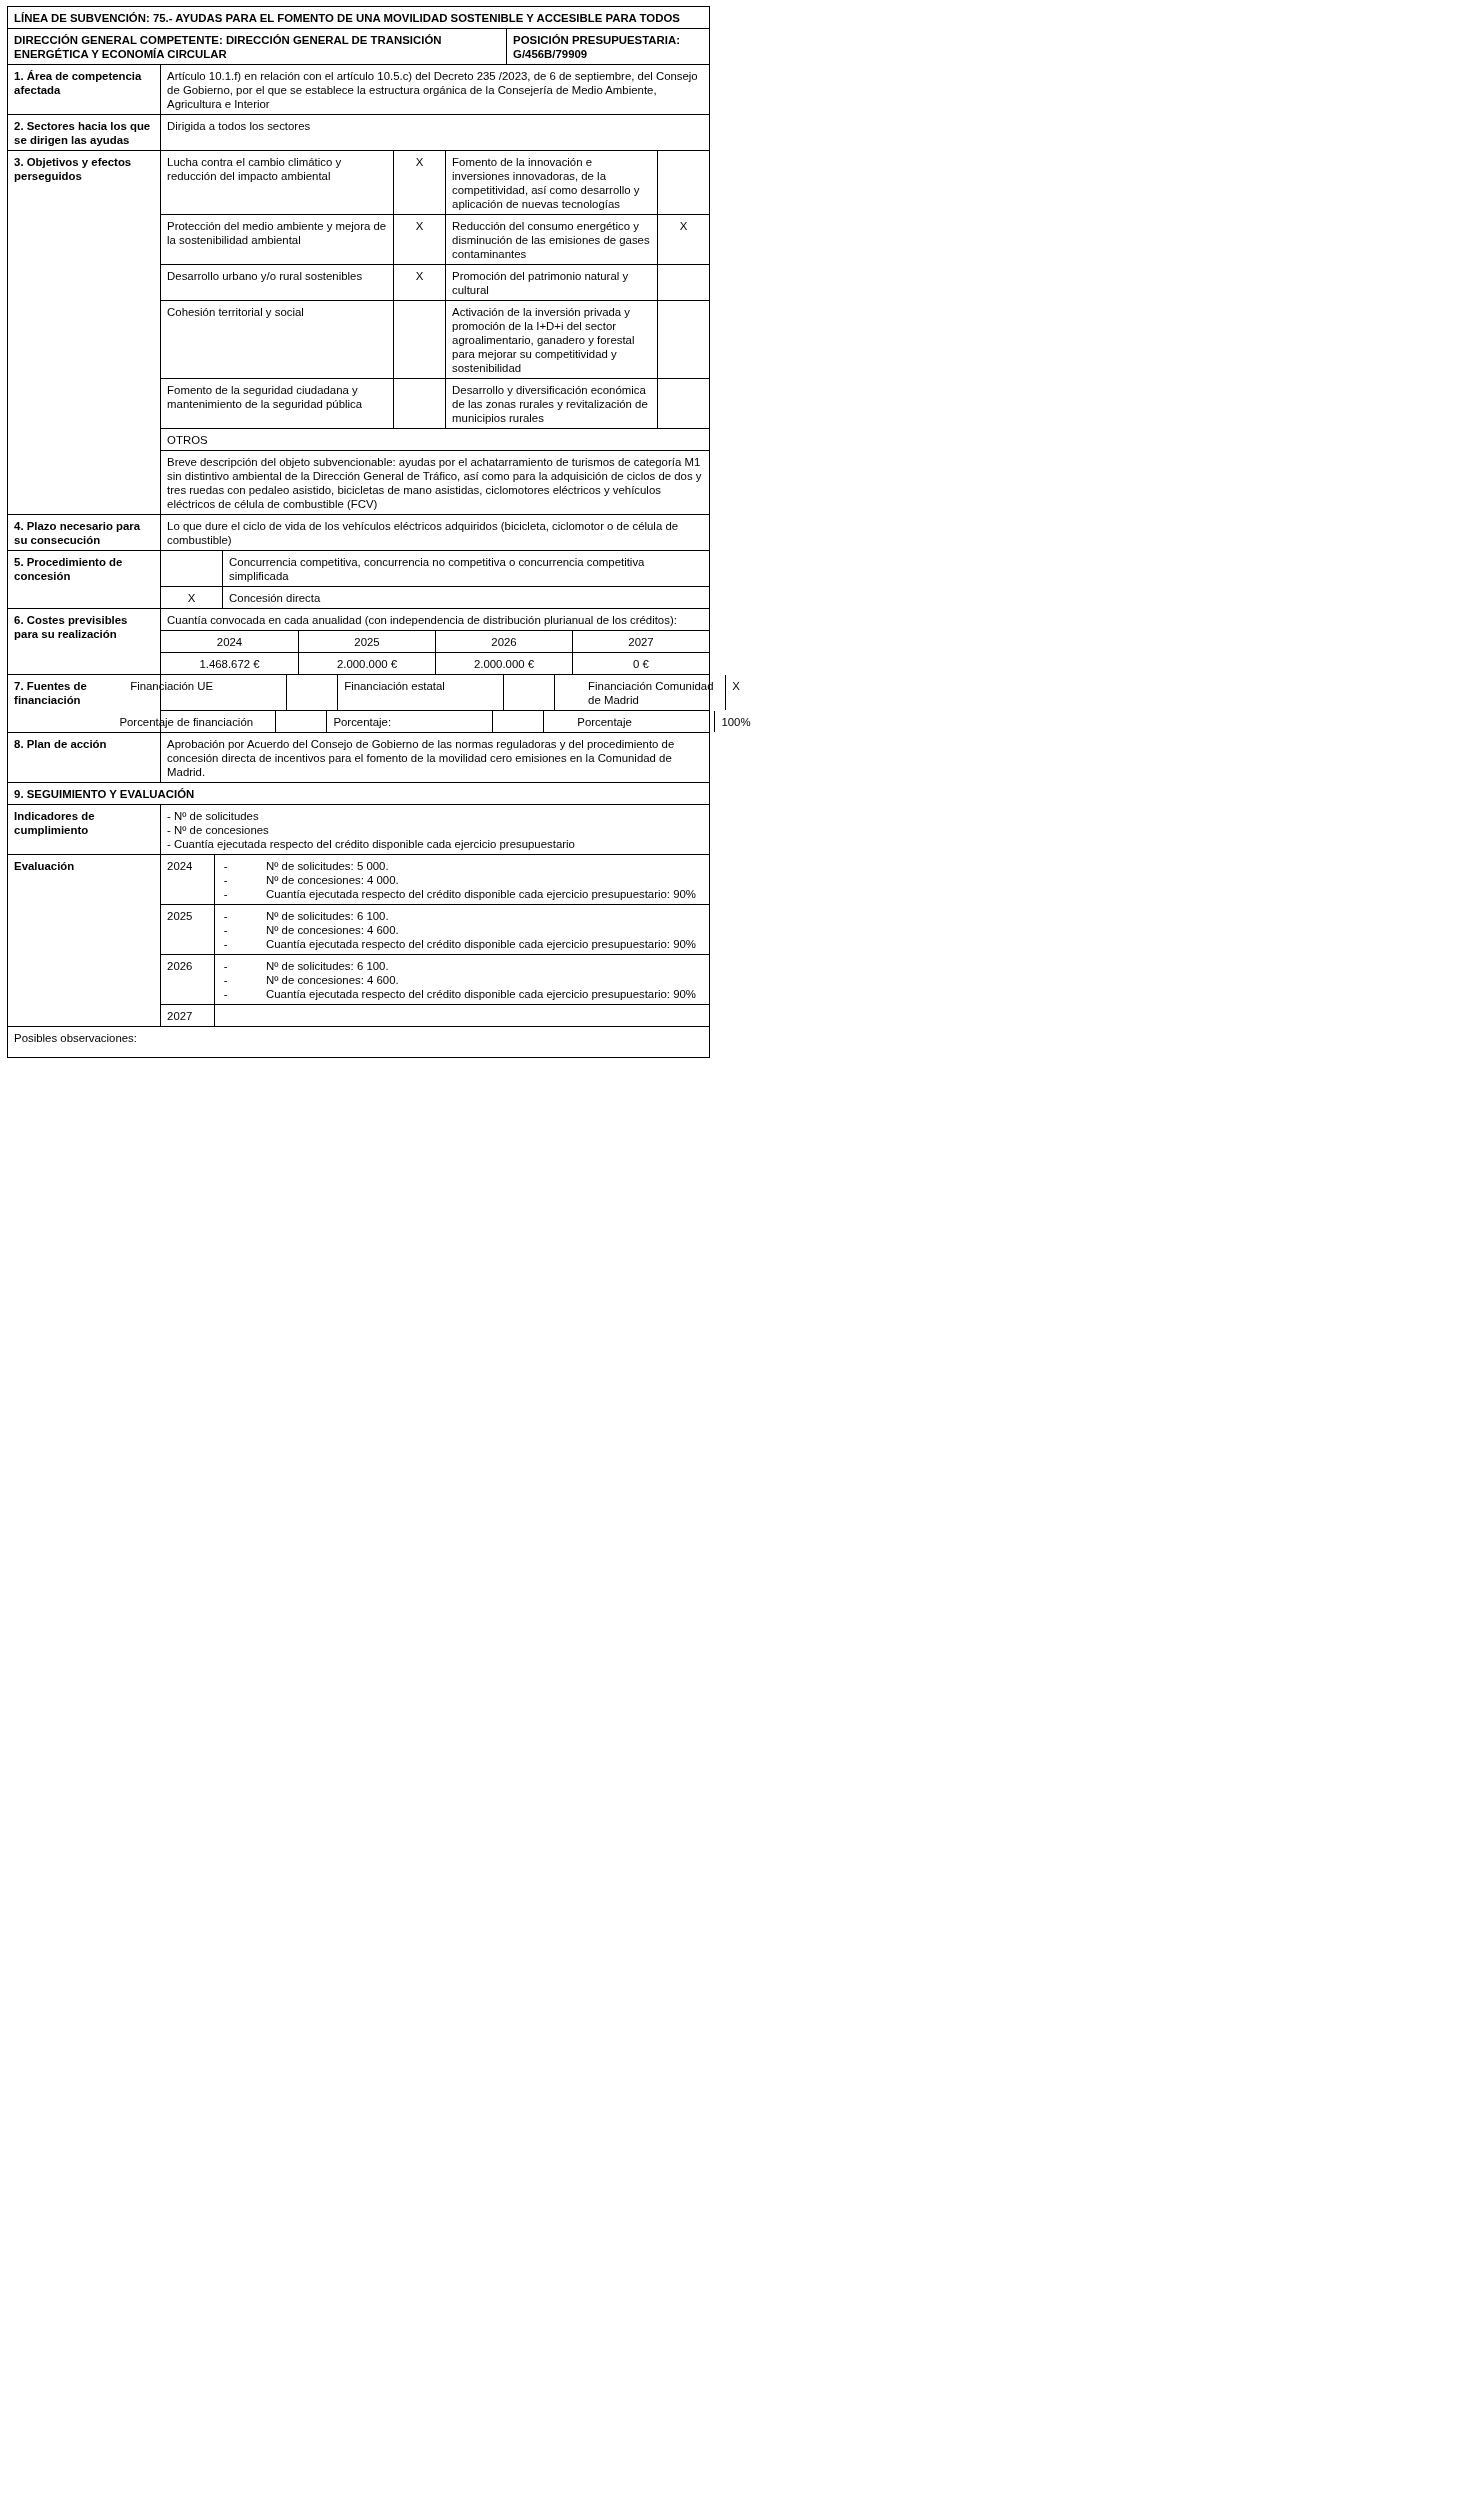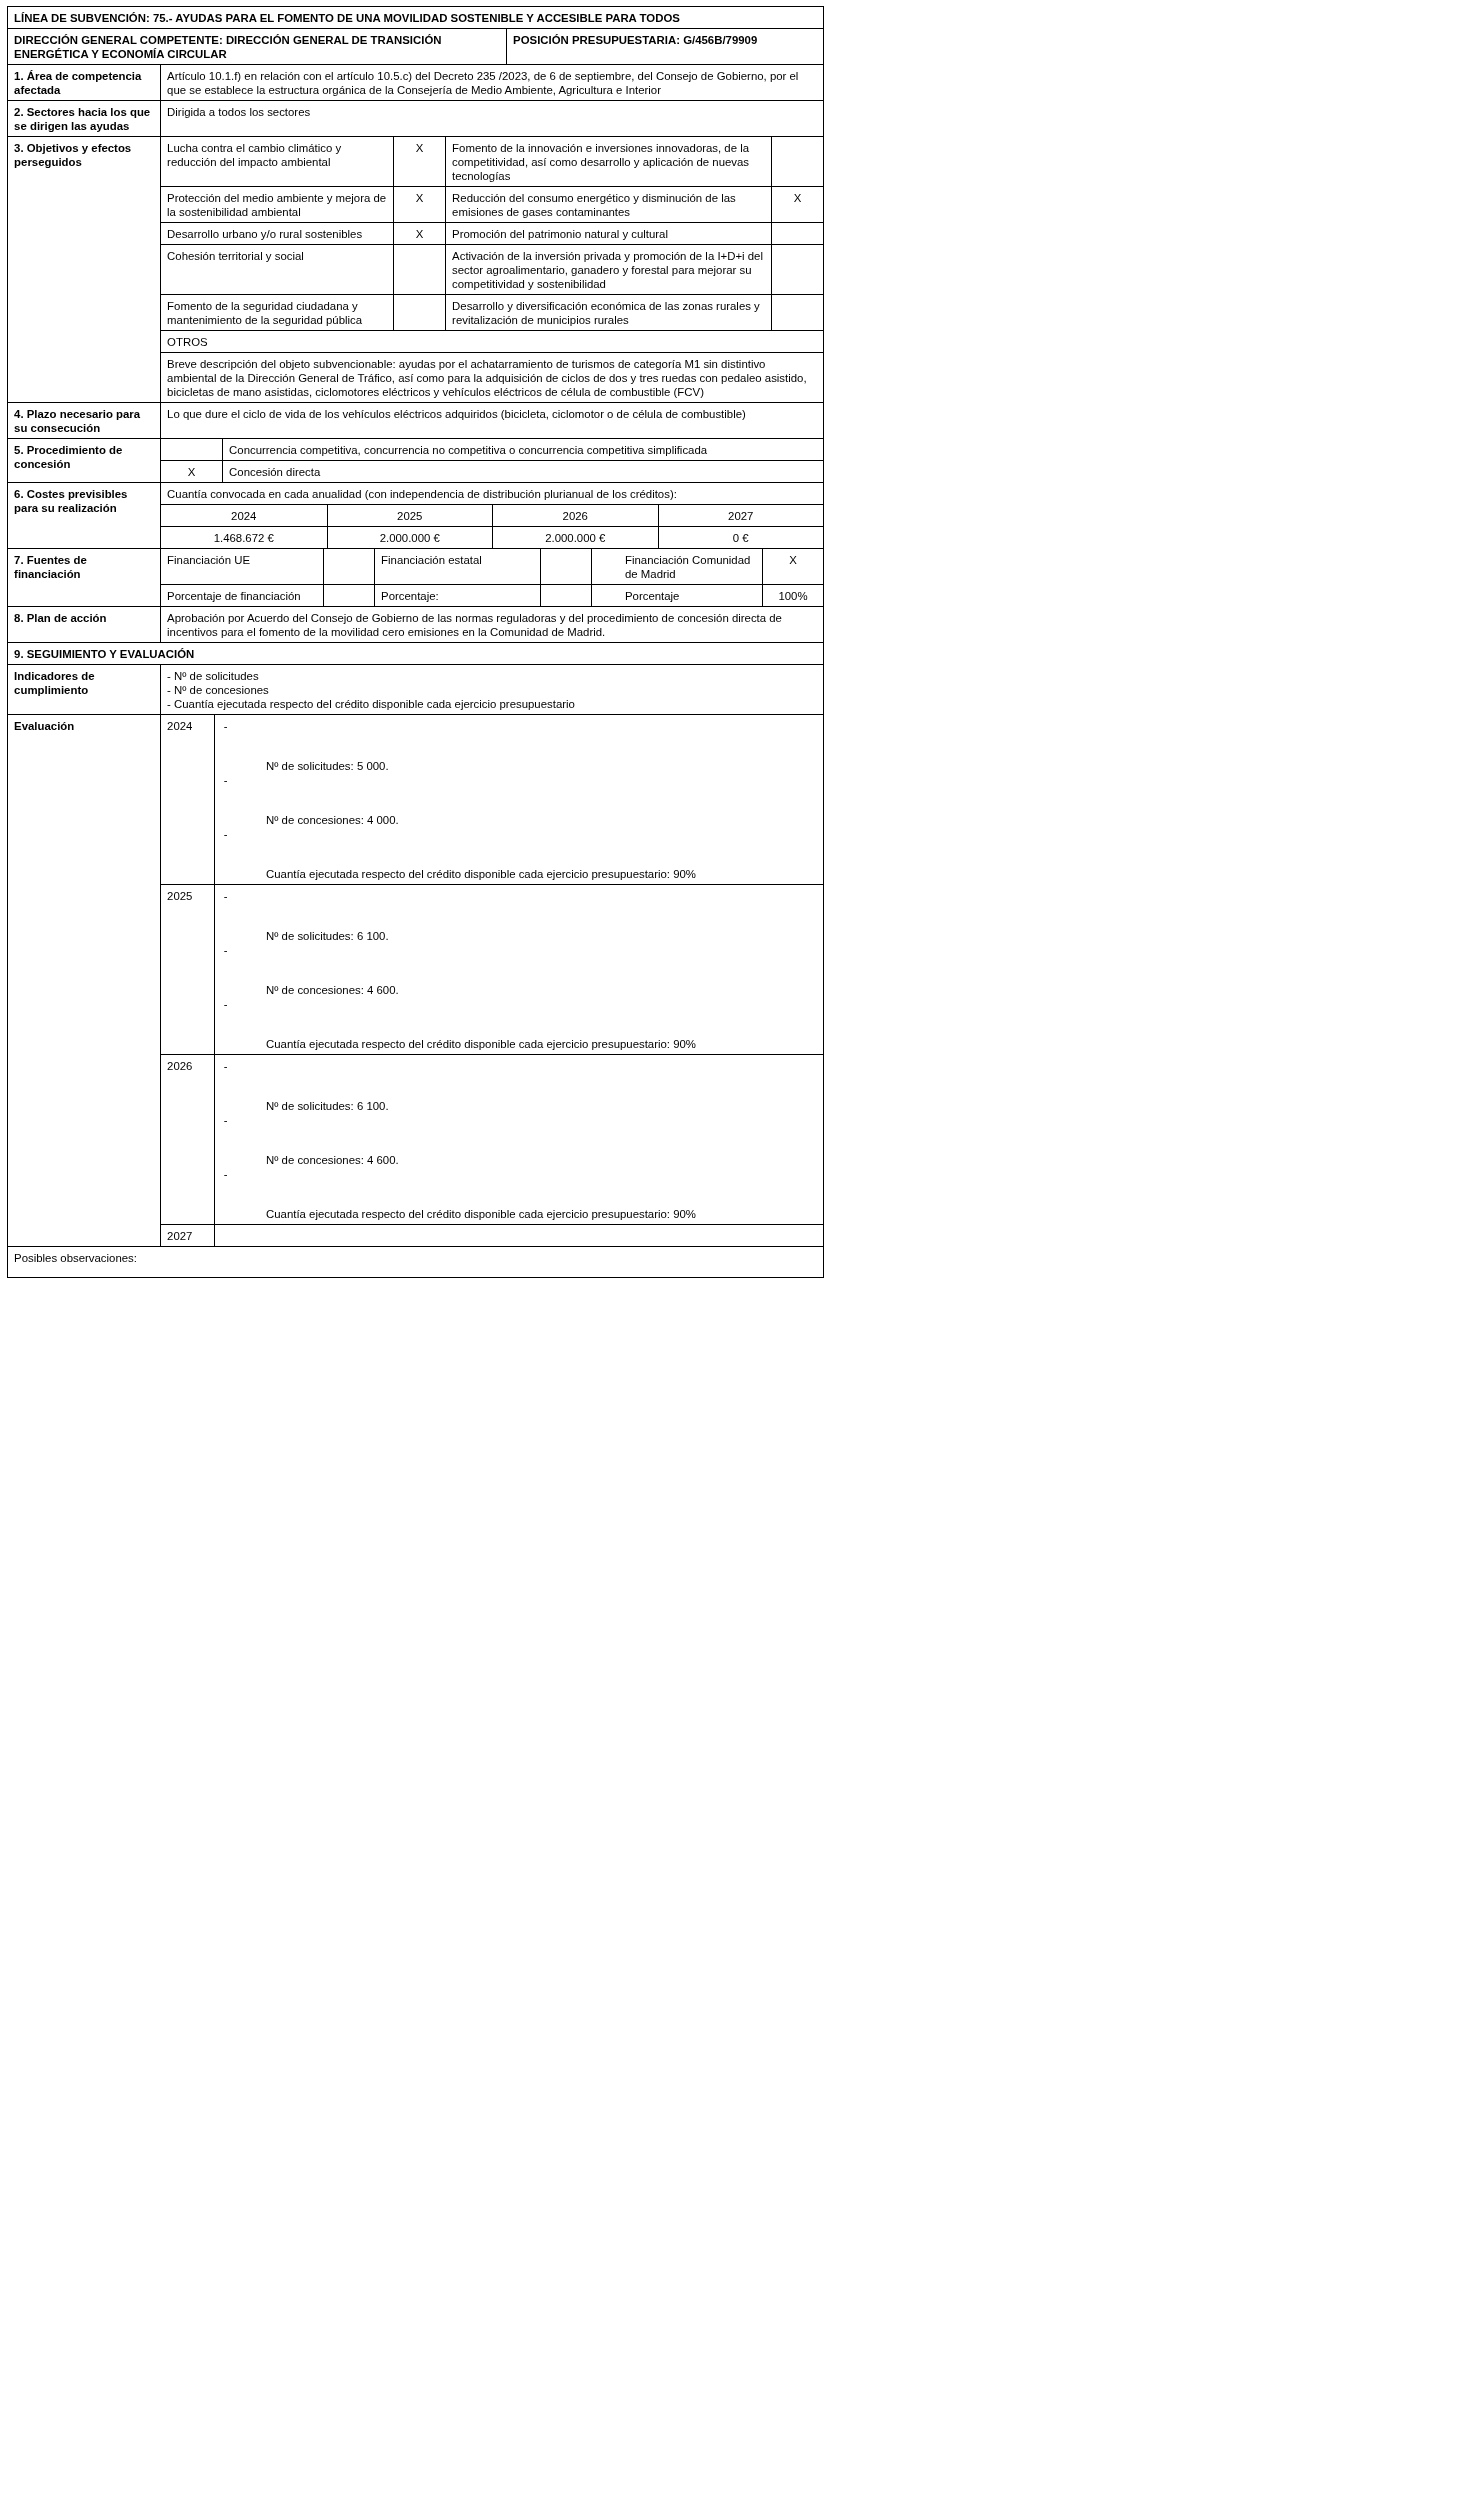--- a/index.html
+++ b/index.html
@@ -10,21 +10,21 @@
   body {
     width: 1470px;
     height: 2512px;
     font-family: "Liberation Sans", sans-serif;
     color: #000;
     font-size: 11.4px;
     line-height: 14px;
     -webkit-font-smoothing: antialiased;
   }
   .doc {
-    width: 817px;
+    width: 703px;
     margin: 6.1px 0 0 7px;
     border: 1.7px solid #000;
     box-sizing: border-box;
     background: #fff;
   }
   .doc * { box-sizing: border-box; }
   .row { display: flex; align-items: stretch; }
   .doc > .row + .row { border-top: 1.7px solid #000; }
   .cell { padding: 3.5px 6.1px; }
   .bold { font-weight: 700; }
@@ -67,21 +67,21 @@
   .fin-c3 { flex: 0 0 171px; border-left: 1.7px solid #000; padding-left: 33px; }
   .fin-m3 { flex: 1; border-left: 1.7px solid #000; text-align: center; }
 
   
   .evalrow { display: flex; align-items: stretch; }
   .eval-year { flex: 0 0 54px; border-right: 1.7px solid #000; }
   .eval-content { flex: 1; min-width: 0; padding: 3.5px 0; }
   .eval-content.empty { min-height: 19px; }
   .eval-line { display: flex; }
   .eval-dash { flex: 0 0 51px; padding-left: 8.7px; }
-  .eval-text { flex: 1; min-width: 0; padding-right: 6.1px; margin-top: 40px; }
+  .eval-text { flex: 1; min-width: 0; padding-right: 6.1px; }
 
   .obs-row .cell { min-height: 30px; }
 </style>
 </head>
 <body>
 
 <div class="doc">
 
   <div class="row">
     <div class="cell bold">LÍNEA DE SUBVENCIÓN: 75.- AYUDAS PARA EL FOMENTO DE UNA MOVILIDAD SOSTENIBLE Y ACCESIBLE PARA TODOS</div>

